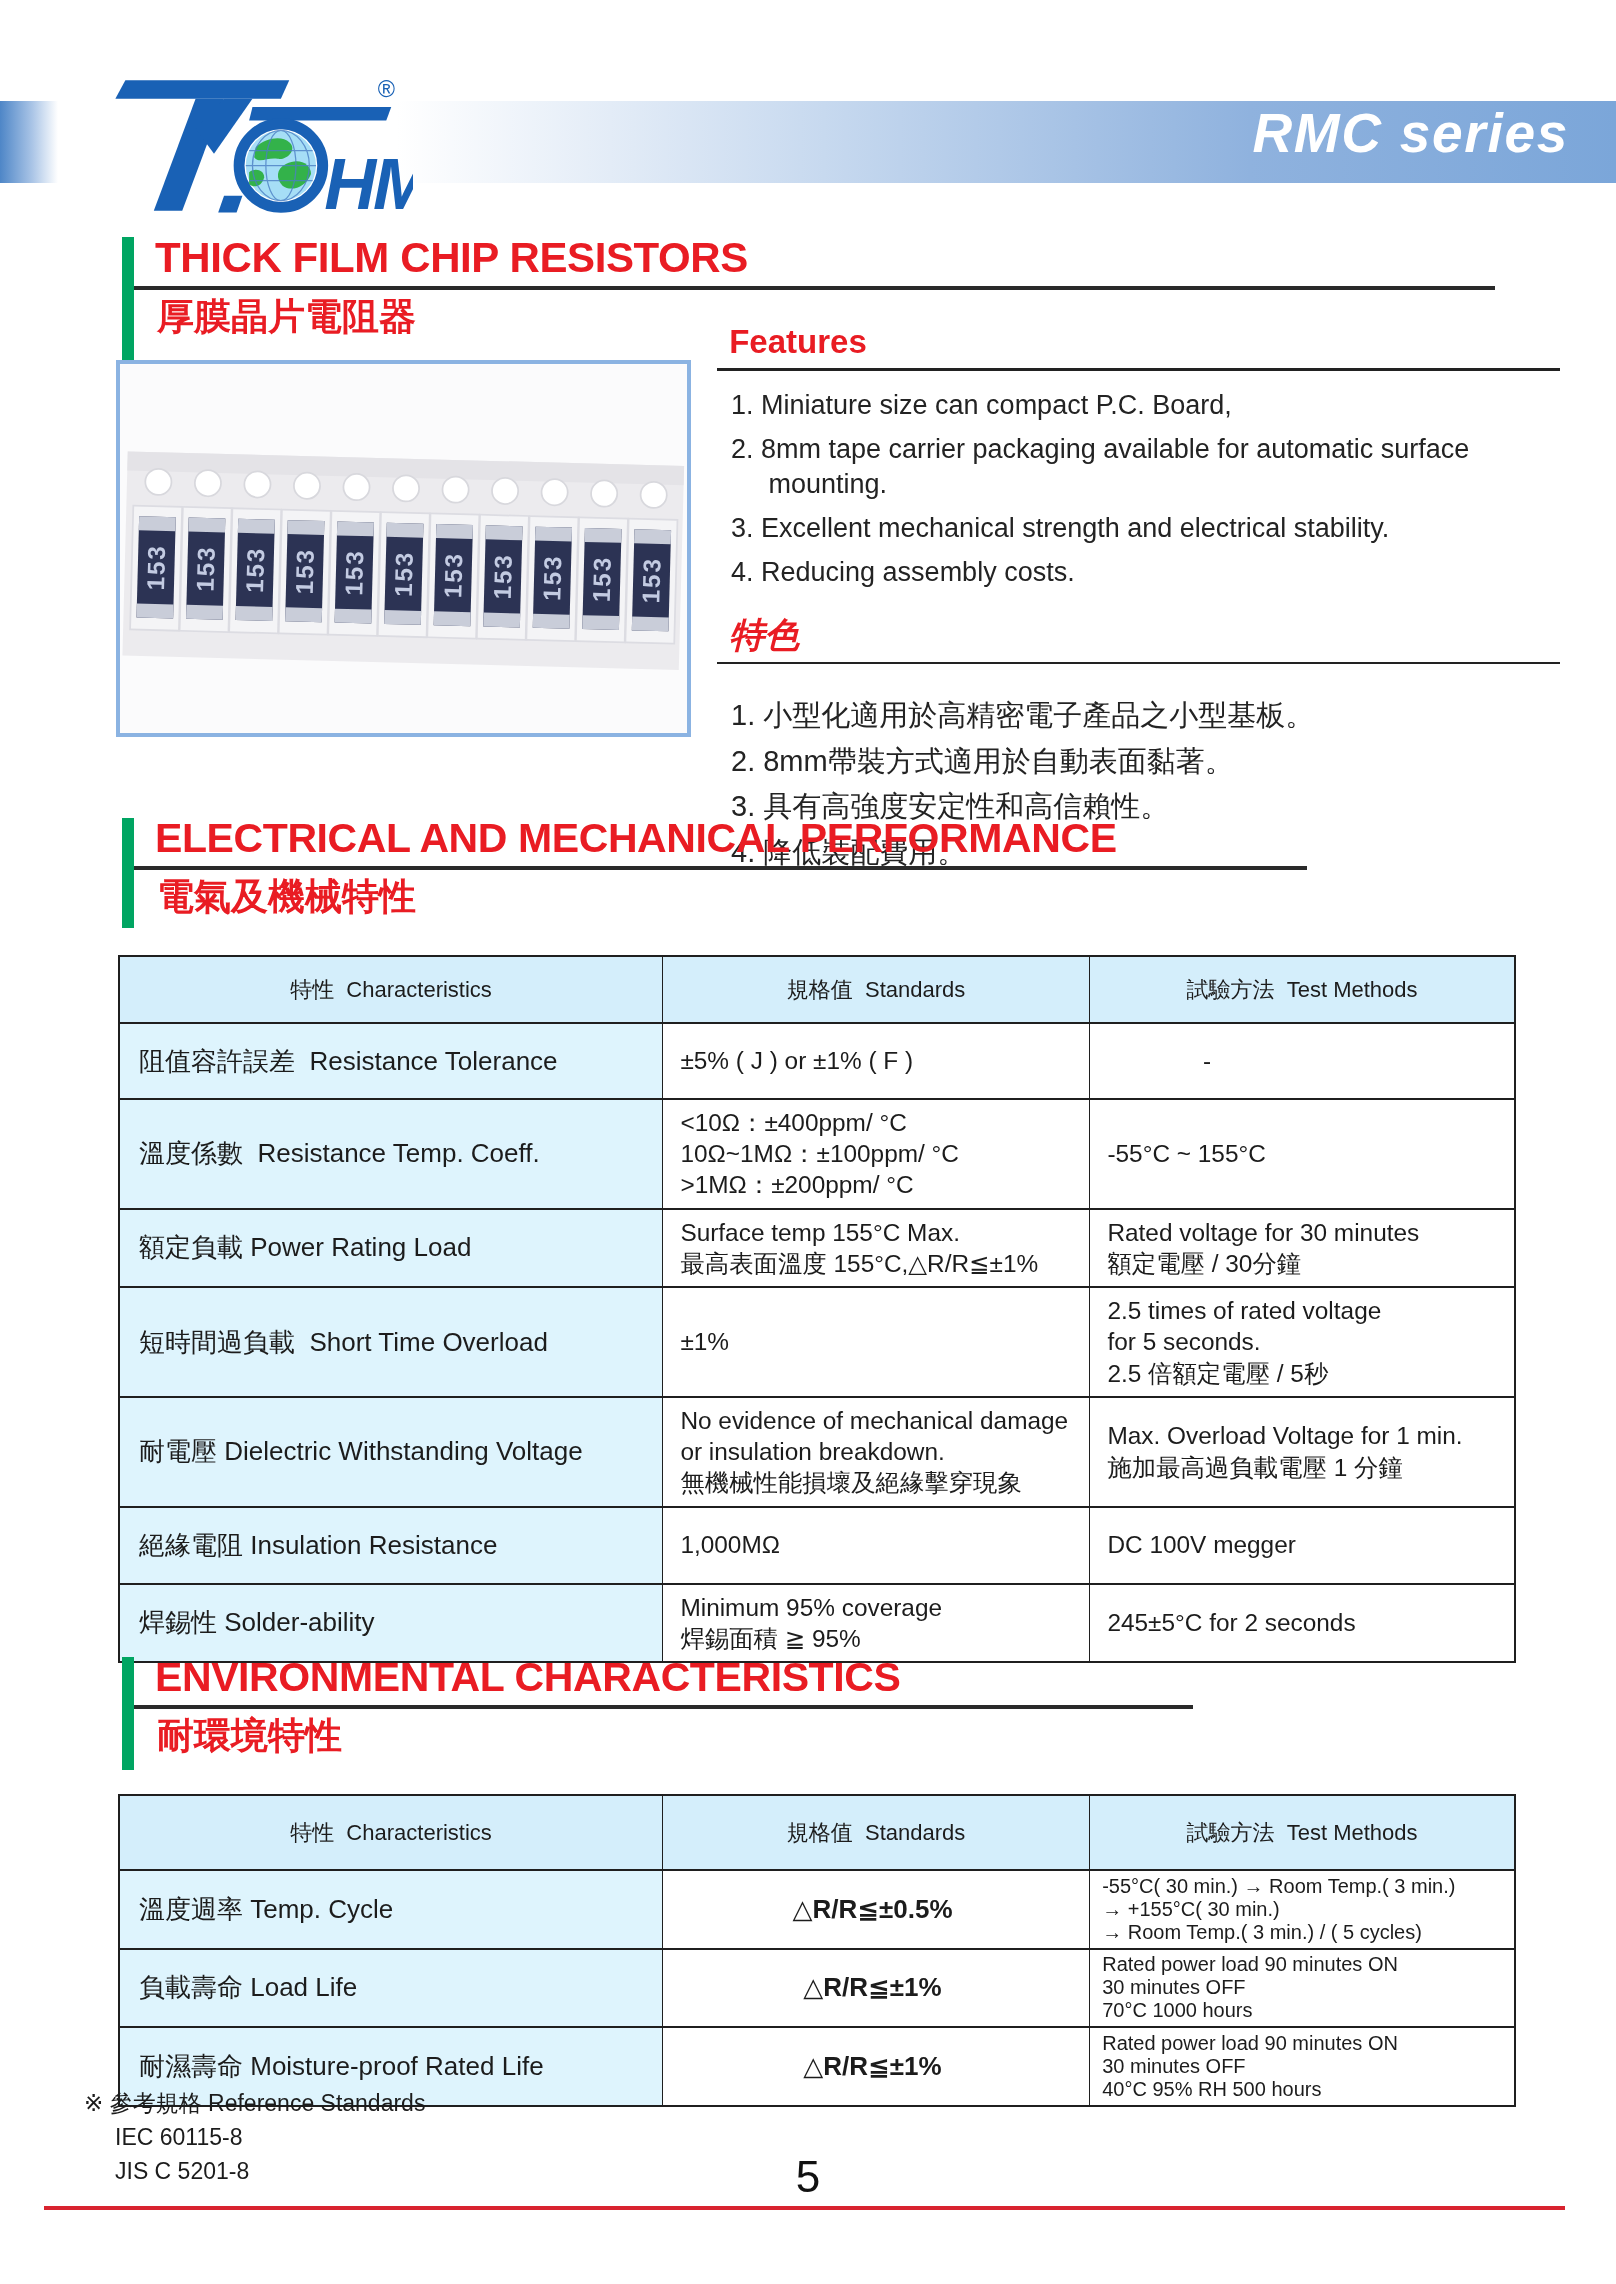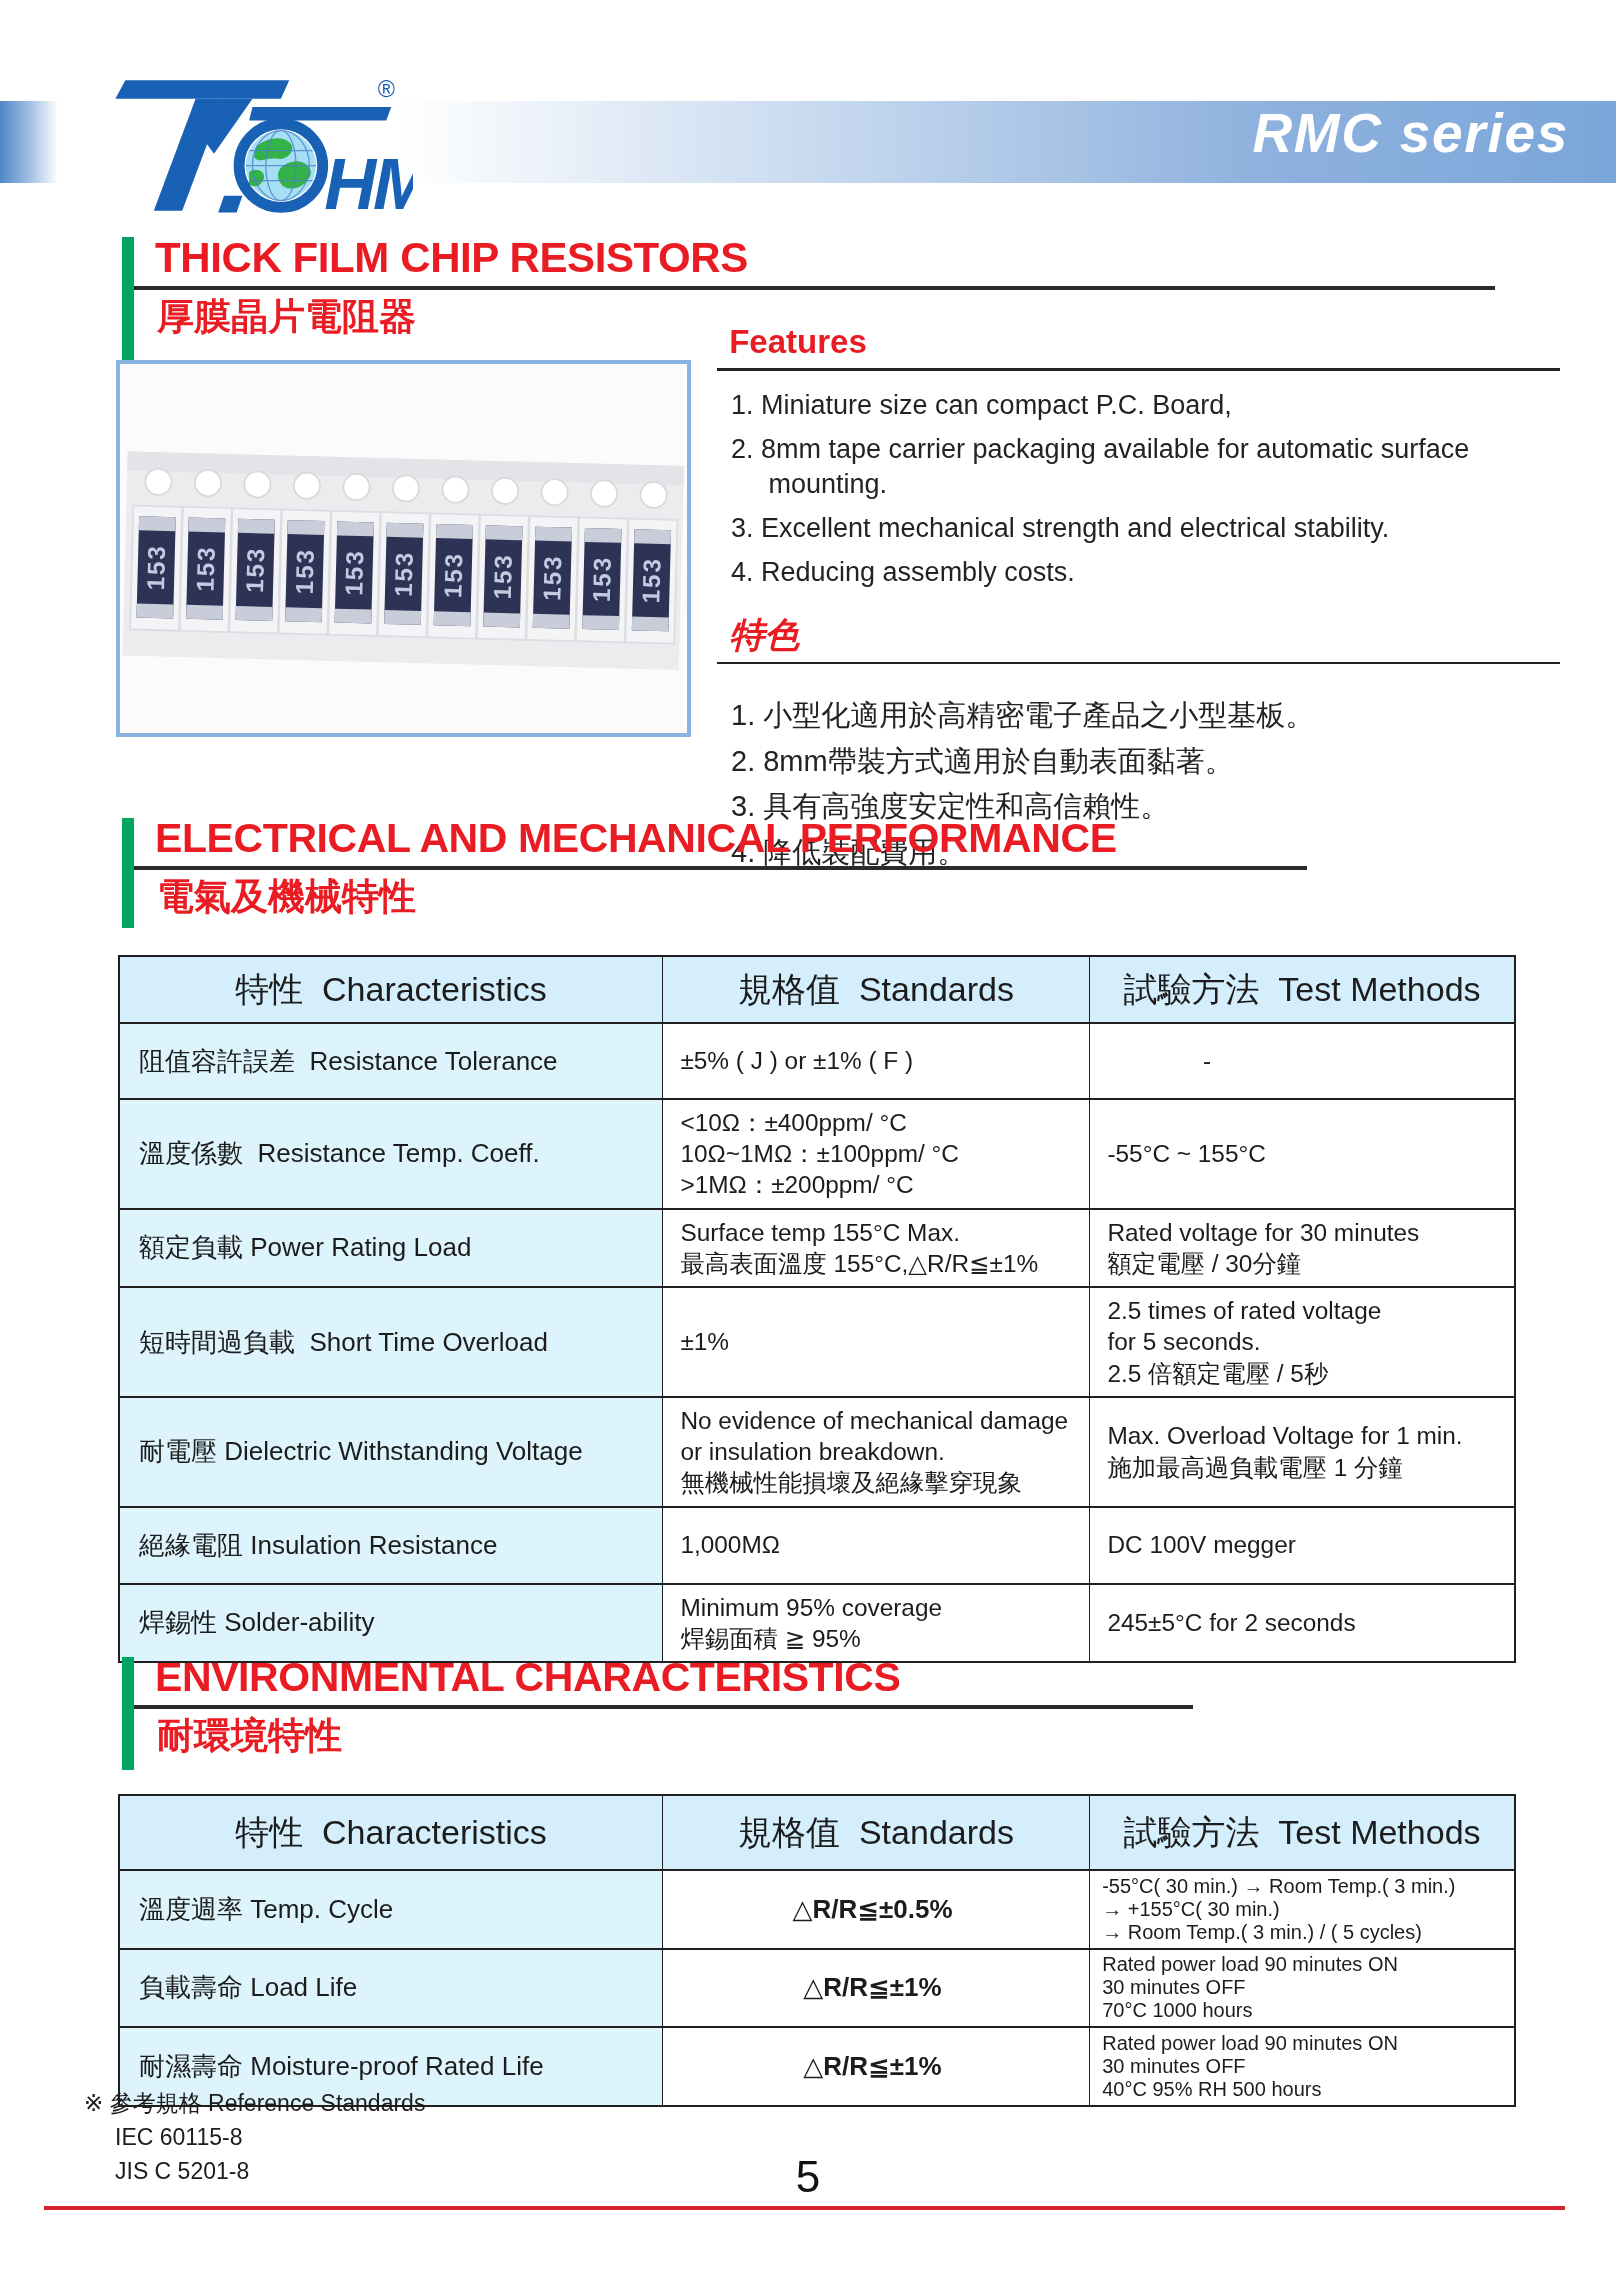--- a/index.html
+++ b/index.html
@@ -50,21 +50,21 @@
   .feat-list.zh{margin-top:33px;}
   .feat-list.zh .li{font-size:29px;line-height:1.3;margin-bottom:7.8px;color:#232323;}
 
   
   .table-wrap{position:absolute;left:118px;}
   #table-elec-wrap{top:955px;}
   #table-env-wrap{top:1794px;}
   .table-wrap table{width:1386px;table-layout:fixed;border-collapse:collapse;background:#ffffff;}
   .table-wrap th,.table-wrap td{border:1.7px solid #1f1f1f;border-top-width:2.6px;border-bottom-width:2.6px;}
   .table-wrap table{border:2.6px solid #1f1f1f;}
-  .table-wrap th{background:#d4eefb;font-weight:normal;font-size:34px;text-align:center;
+  .table-wrap th{background:#d4eefb;font-weight:normal;font-size:22px;text-align:center;
     white-space:pre-wrap;vertical-align:middle;}
   .table-wrap th:nth-child(1){width:540px;}
   .table-wrap th:nth-child(2){width:424px;}
   .table-wrap th:nth-child(3){width:422px;}
   .table-wrap td{vertical-align:middle;}
   .table-wrap td.char{background:#def4fd;font-size:26px;padding:7px 8.7px 7px 19px;white-space:pre-wrap;}
   .table-wrap td.std,.table-wrap td.test{padding:7px 7px 7px 17.4px;font-size:24.4px;line-height:1.28;}
   #table-elec th{height:63px;}
   #table-elec tr:nth-child(2){height:76px;}
   #table-elec tr:nth-child(3){height:109px;}

